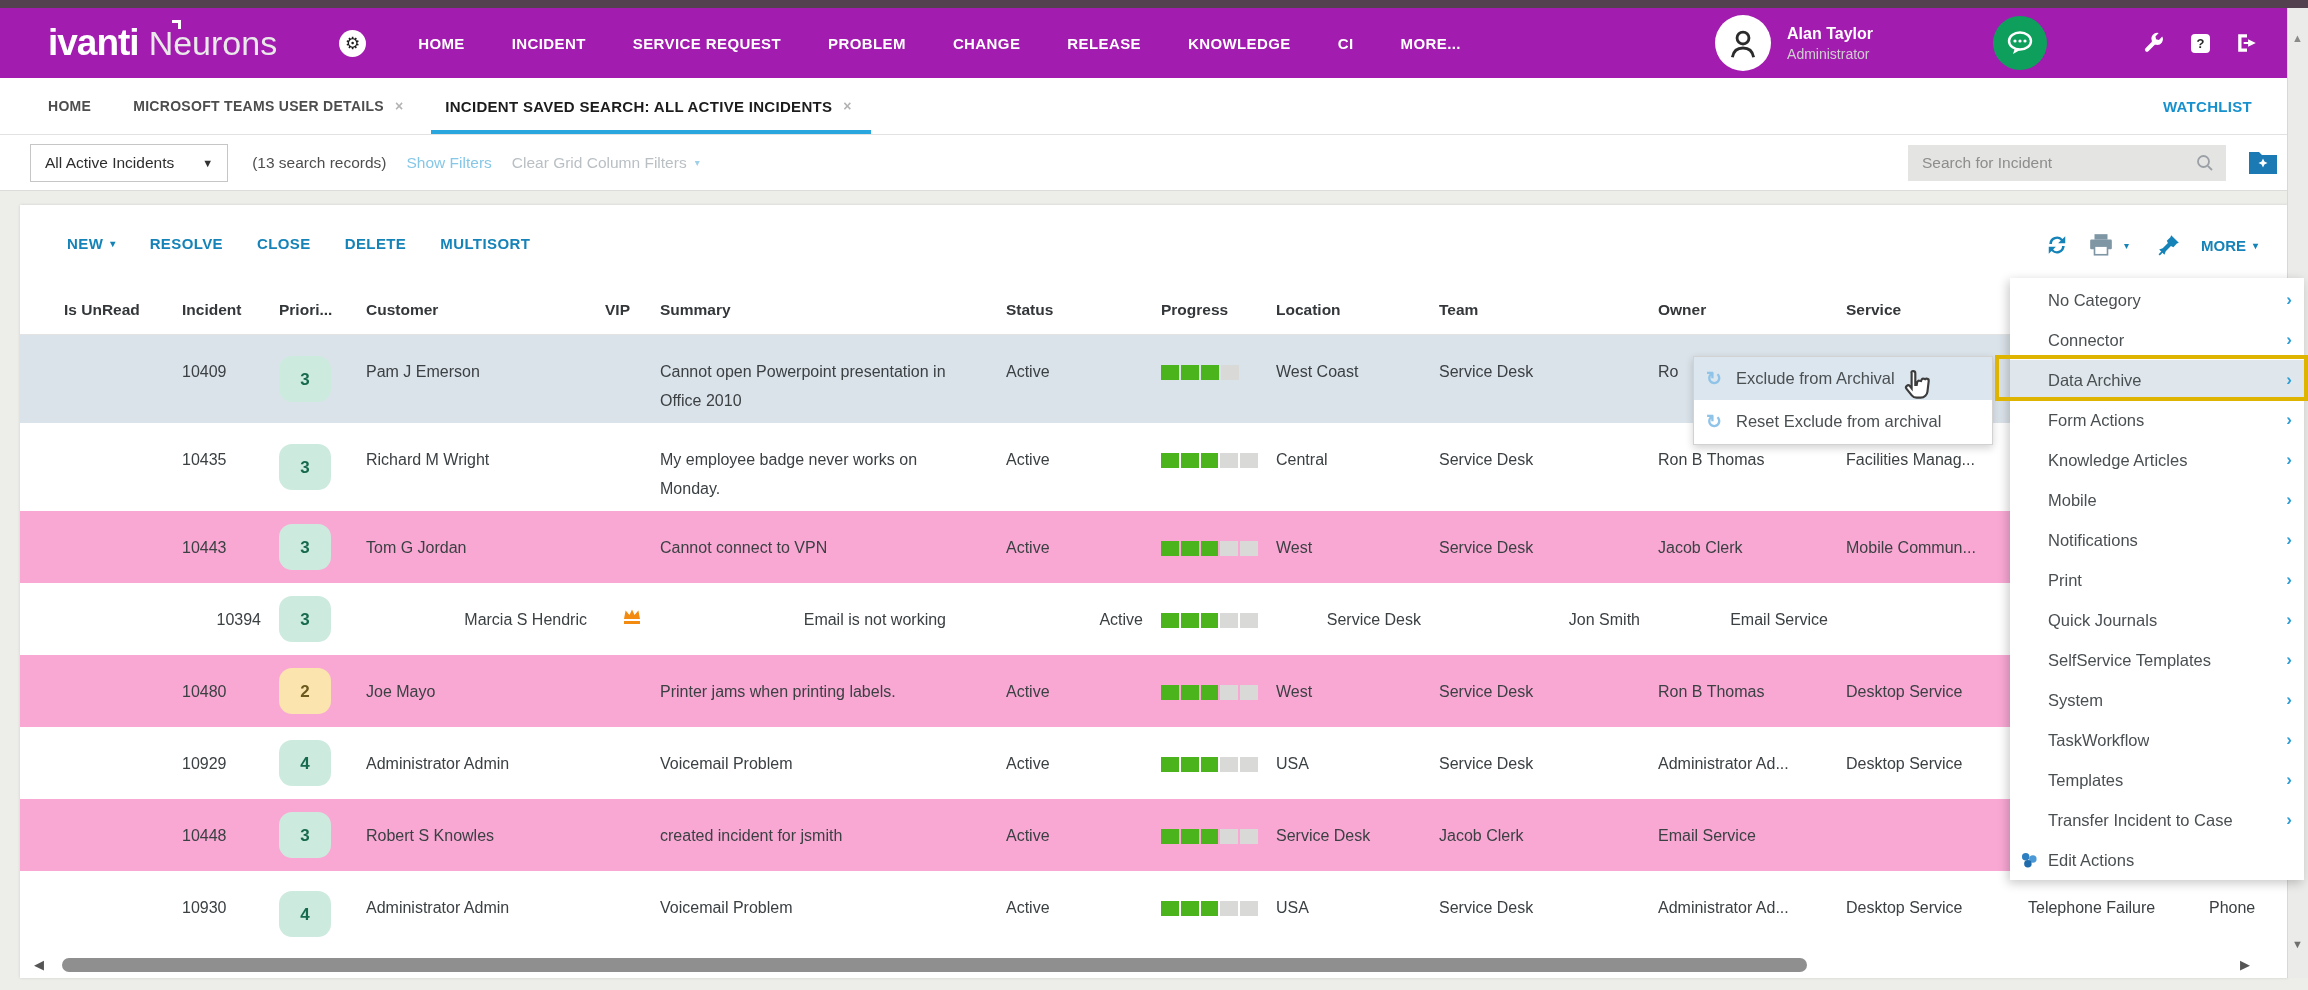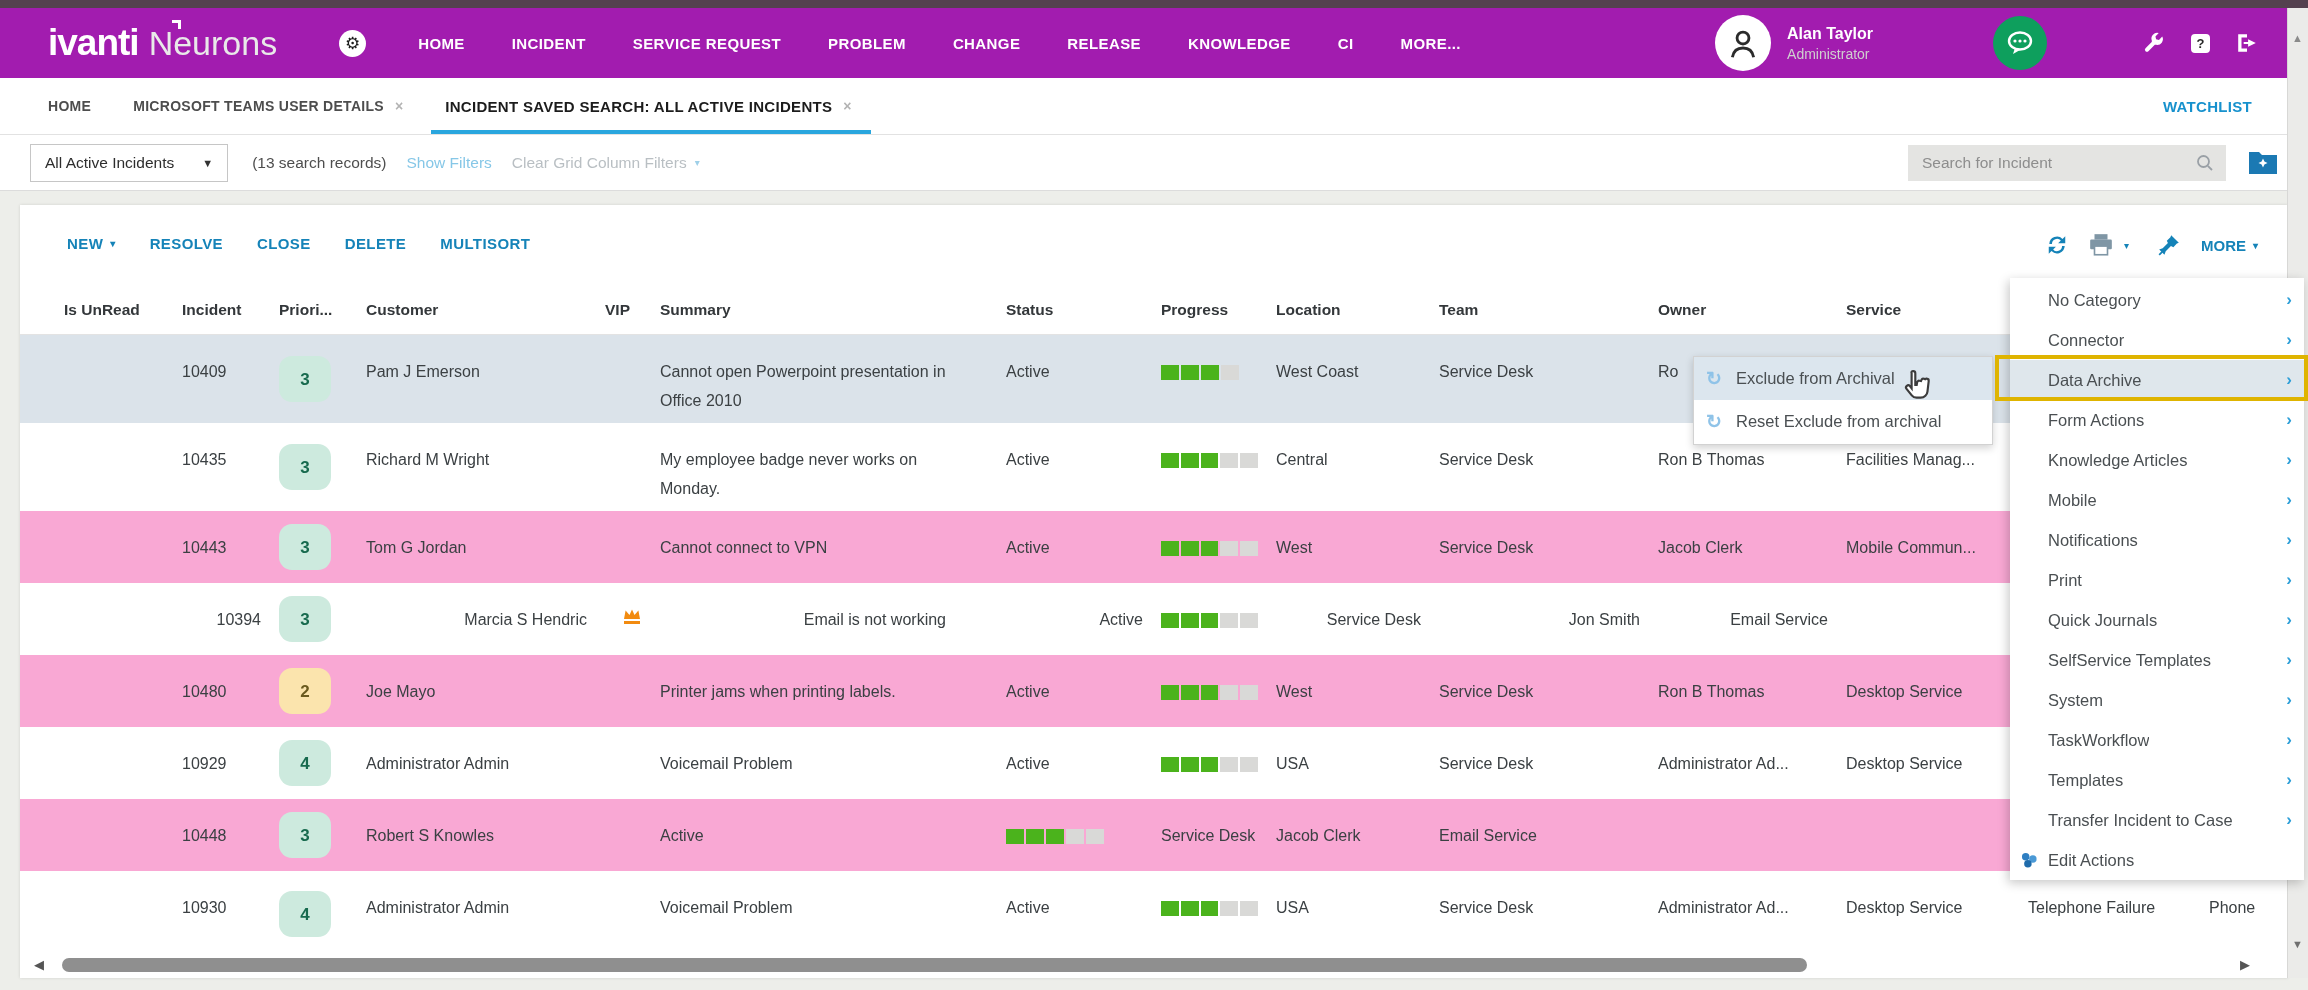--- a/index.html
+++ b/index.html
@@ -433,20 +433,21 @@
           <div class="cell"></div>
         </div>
         <div class="grid-row rowbg-gray" style="height: 72px;">
           <div class="cell"></div>
           <div class="cell">10448</div>
           <div class="cell pri-cell">
             <div class="badge green">3</div>
           </div>
           <div class="cell">Robert S Knowles</div>
           <div class="cell"></div>
+          <div class="cell summary">created incident for jsmith</div>
           <div class="cell">Active</div>
           <div class="cell">
             <div class="prog">
               <div class="seg on"></div>
               <div class="seg on"></div>
               <div class="seg on"></div>
               <div class="seg"></div>
               <div class="seg"></div>
             </div>
           </div>

